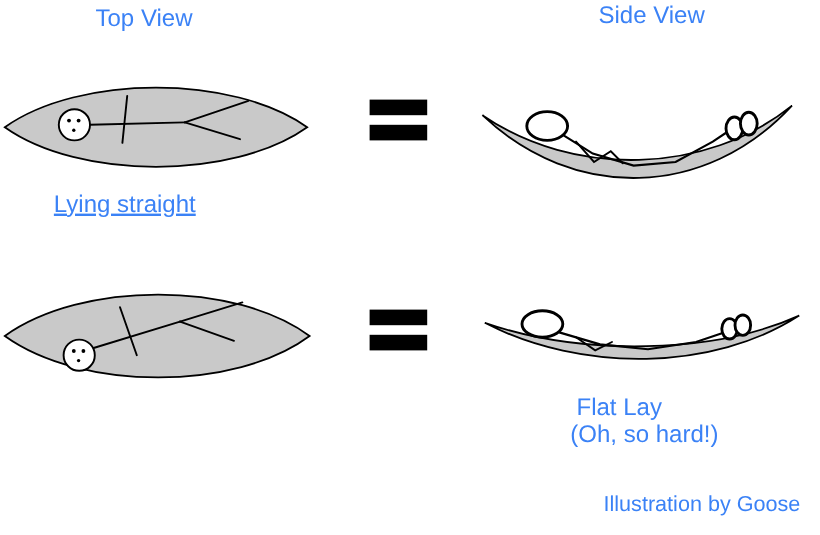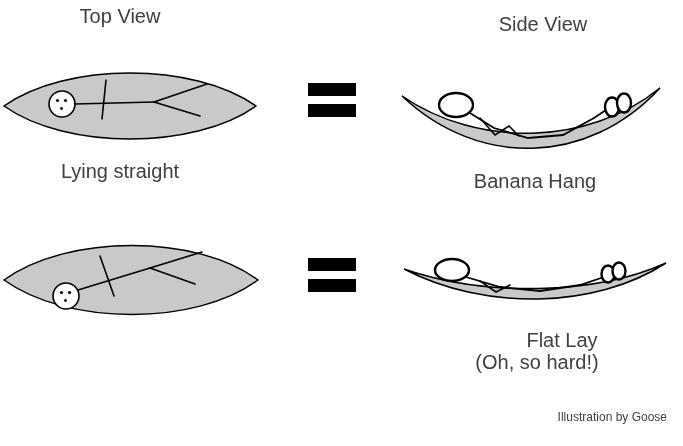--- a/index.html
+++ b/index.html
@@ -6,35 +6,35 @@
     margin: 0;
     padding: 0;
     font-family: "Liberation Sans", sans-serif;
   }
   #canvas {
     position: relative;
     width: 683px;
     height: 446px;
     background: var(--bg, #ffffff);
     overflow: hidden;
-    color: #404040;
+    color: #3b82f6;
   }
   .label {
     position: absolute;
     text-align: center;
     font-size: 20px;
     line-height: 1.1;
     white-space: nowrap;
   }
   .title {
     font-size: 20px;
   }
   .credit {
     position: absolute;
-    font-size: 12px;
+    font-size: 18px;
     right: 16px;
     top: 410px;
     white-space: nowrap;
   }
   .drawing {
     position: absolute;
   }
   .equals {
     position: absolute;
     width: 48px;
@@ -47,55 +47,54 @@
   .equals .bar + .bar {
     margin-top: 8px;
   }
 </style>
 </head>
 <body>
 
 <div id="canvas">
 
   <div class="label title" style="left:40px; top:5px; width:160px;">Top View</div>
-  <div class="label title" style="left:463px; top:13px; width:160px;">Side View</div>
+  <div class="label title" style="left:463px; top:2px; width:160px;">Side View</div>
 
   <svg class="drawing" style="left:2px; top:56px;" width="256" height="100" viewBox="0 0 256 100">
     <path d="M2,50 C64,6 192,6 254,50 C192,94 64,94 2,50 Z" style="fill:var(--hammock-fill,#c9c9c9)" stroke="#000" stroke-width="1.5"></path>
     <g stroke="#000" stroke-width="1.6" fill="none" stroke-linecap="round">
       <circle cx="60" cy="48" r="13" fill="#fff"></circle>
       <circle cx="55.5" cy="44.5" r="1.6" fill="#000" stroke="none"></circle>
       <circle cx="63.5" cy="44.5" r="1.6" fill="#000" stroke="none"></circle>
       <circle cx="59.5" cy="52.5" r="1.4" fill="#000" stroke="none"></circle>
       <line x1="73" y1="48" x2="152" y2="46"></line>
       <line x1="104" y1="24" x2="100" y2="63"></line>
       <line x1="152" y1="46" x2="205" y2="28"></line>
       <line x1="152" y1="46" x2="198" y2="60"></line>
     </g>
   </svg>
 
-  <div class="label" style="left:30px; top:160px; width:180px;">Lying straight</div>
+  <div class="label" style="left:14px; top:160px; width:180px;text-decoration:underline;">Lying straight</div>
 
   <div class="equals" style="left:308px; top:83px;">
     <div class="bar"></div>
     <div class="bar"></div>
   </div>
 
   <svg class="drawing" style="left:398px; top:80px;" width="266" height="92" viewBox="0 0 266 92">
     <path d="M4,16 C80,68 190,66 262,8 C190,86 80,88 4,16 Z" style="fill:var(--hammock-fill,#c9c9c9)" stroke="#000" stroke-width="1.5"></path>
     <g stroke="#000" fill="none" stroke-linecap="round">
       <ellipse cx="58" cy="25" rx="17" ry="12" stroke-width="2.4" fill="#fff"></ellipse>
       <polyline points="72,33 96,48 130,58 165,55 196,38 208,30" stroke-width="1.8"></polyline>
       <polyline points="82,38 97,55 111,46 121,56" stroke-width="1.6"></polyline>
       <ellipse cx="214" cy="27" rx="7" ry="9.5" stroke-width="2.4" fill="#fff"></ellipse>
       <ellipse cx="226" cy="23" rx="7" ry="9.5" stroke-width="2.4" fill="#fff"></ellipse>
     </g>
   </svg>
 
-  <div class="label" style="left:435px; top:170px; width:200px;">Banana Hang</div>
 
   <svg class="drawing" style="left:2px; top:228px;" width="258" height="104" viewBox="0 0 258 104">
     <path d="M2,52 C66,6 194,6 256,52 C194,98 66,98 2,52 Z" style="fill:var(--hammock-fill,#c9c9c9)" stroke="#000" stroke-width="1.5"></path>
     <g stroke="#000" stroke-width="1.6" fill="none" stroke-linecap="round">
       <circle cx="64" cy="68" r="13" fill="#fff"></circle>
       <circle cx="59.5" cy="64.5" r="1.6" fill="#000" stroke="none"></circle>
       <circle cx="67.5" cy="64.5" r="1.6" fill="#000" stroke="none"></circle>
       <circle cx="63.5" cy="72.5" r="1.4" fill="#000" stroke="none"></circle>
       <line x1="76" y1="62" x2="148" y2="40"></line>
       <line x1="98" y1="28" x2="112" y2="68"></line>
@@ -114,18 +113,18 @@
     <path d="M4,14 C85,42 195,40 266,8 C195,54 85,56 4,14 Z" style="fill:var(--hammock-fill,#c9c9c9)" stroke="#000" stroke-width="1.5"></path>
     <g stroke="#000" fill="none" stroke-linecap="round">
       <ellipse cx="52" cy="15" rx="17" ry="11" stroke-width="2.4" fill="#fff"></ellipse>
       <polyline points="66,22 100,32 140,36 180,30 201,23" stroke-width="1.8"></polyline>
       <polyline points="80,26 96,37 110,30" stroke-width="1.6"></polyline>
       <ellipse cx="208" cy="19" rx="6.5" ry="8.5" stroke-width="2.4" fill="#fff"></ellipse>
       <ellipse cx="219" cy="16" rx="6.5" ry="8.5" stroke-width="2.4" fill="#fff"></ellipse>
     </g>
   </svg>
 
-  <div class="label" style="left:462px; top:329px; width:200px;">Flat Lay</div>
+  <div class="label" style="left:416px; top:329px; width:200px;">Flat Lay</div>
   <div class="label" style="left:437px; top:351px; width:200px;">(Oh, so hard!)</div>
 
   <div class="credit">Illustration by Goose</div>
 
 </div>
 
 </body></html>

